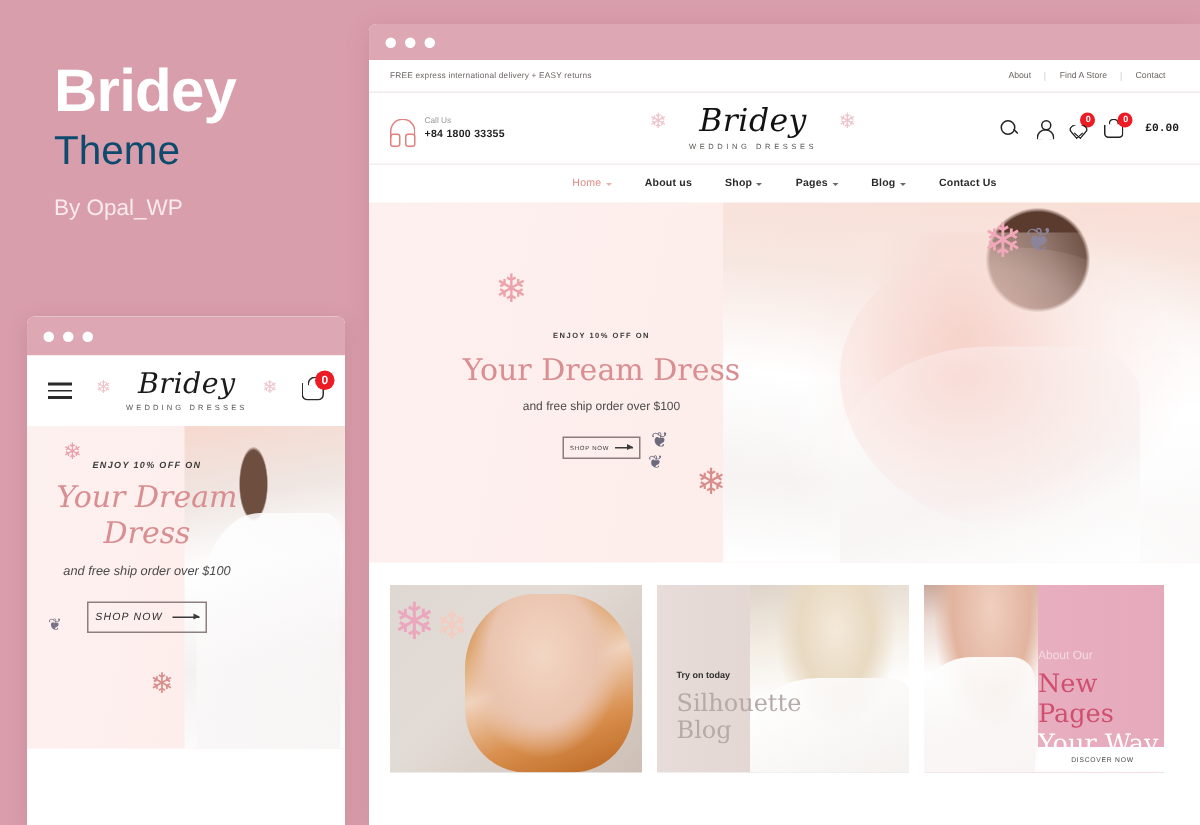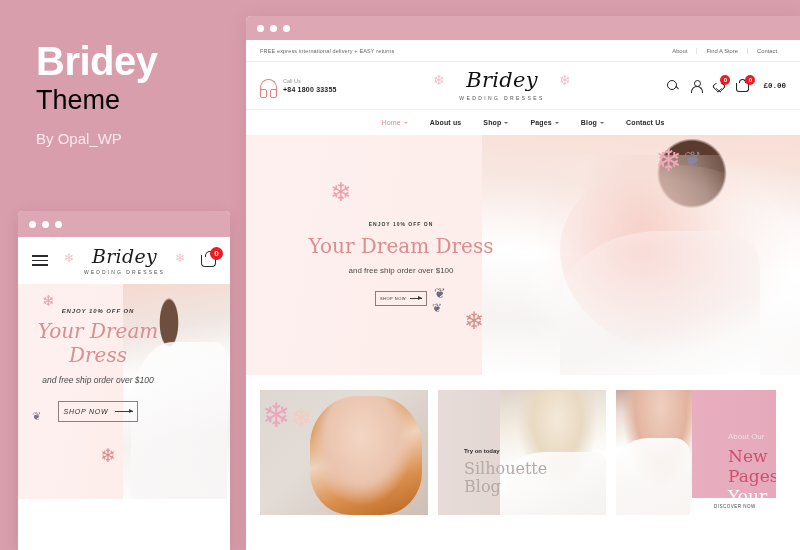--- a/index.html
+++ b/index.html
@@ -20,21 +20,21 @@
   .promo-title {
     font-size: 40px;
     font-weight: bold;
     color: #ffffff;
     line-height: 1.05;
     letter-spacing: -0.5px;
   }
   .promo-sub {
     font-size: 27px;
     font-weight: 300;
-    color: #000000;
+    color: #0c4a6e;
     line-height: 1.2;
     margin-top: 2px;
   }
   .promo-by {
     font-size: 15px;
     font-weight: 400;
     color: #fae9ed;
     margin-top: 14px;
   }
 
@@ -408,21 +408,21 @@
       radial-gradient(ellipse at 52% 24%, #f4e9d9 0%, #e8d9c2 30%, transparent 50%),
       linear-gradient(170deg, #ded3c9 0%, #f3ece2 28%, #ffffff 58%, #f7f4f1 100%);
   }
   .card2 .photo::after {
     content: "";
     position: absolute; left: 6px; top: 62px;
     width: 100px; height: 63px;
     background: linear-gradient(150deg, rgba(255,255,255,0.95), rgba(243,240,237,0.7));
     border-radius: 40% 14% 0 0;
   }
-  .card2-copy { position: absolute; left: 26px; top: 58px; z-index: 3; }
+  .card2-copy { position: absolute; left: 13px; top: 58px; z-index: 3; }
   .card2-eyebrow { font-size: 6px; font-weight: bold; color: #2e2e2e; }
   .card2-title {
     font-family: "DejaVu Serif", serif;
     font-size: 16px; color: #b6aaa6; line-height: 1.15; margin-top: 6px;
     font-weight: 400;
   }
   .card3 {
     width: 160px;
     background: linear-gradient(90deg,#eab7c6 0%, #e8afc0 45%, #e5a9bb 100%);
   }
@@ -433,21 +433,21 @@
       radial-gradient(ellipse at 62% 13%, #f0cfc0 0%, #e2b49f 36%, transparent 54%),
       linear-gradient(175deg, #c8a79a 0%, #ecdcd4 18%, #ffffff 46%, #f6f2f0 74%, #ffffff 100%);
   }
   .card3 .photo::after {
     content: "";
     position: absolute; left: 2px; top: 48px;
     width: 78px; height: 77px;
     background: linear-gradient(165deg, rgba(255,255,255,0.95), rgba(246,242,240,0.8));
     border-radius: 46% 20% 0 0;
   }
-  .card3-copy { position: absolute; left: 76px; top: 42px; z-index: 3; padding-left: 36px; }
+  .card3-copy { position: absolute; left: 76px; top: 42px; z-index: 3; }
   .card3-eyebrow { font-size: 8px; color: #f4dbe3; }
   .card3-l1 {
     font-family: "DejaVu Serif", serif;
     font-size: 17px; color: #cf4f6e; margin-top: 5px; line-height: 1.18; font-weight: 400;
   }
   .card3-l2 {
     font-family: "DejaVu Serif", serif;
     font-size: 17px; color: #ffffff; line-height: 1.18; font-weight: 400;
   }
   .card3-btn {

